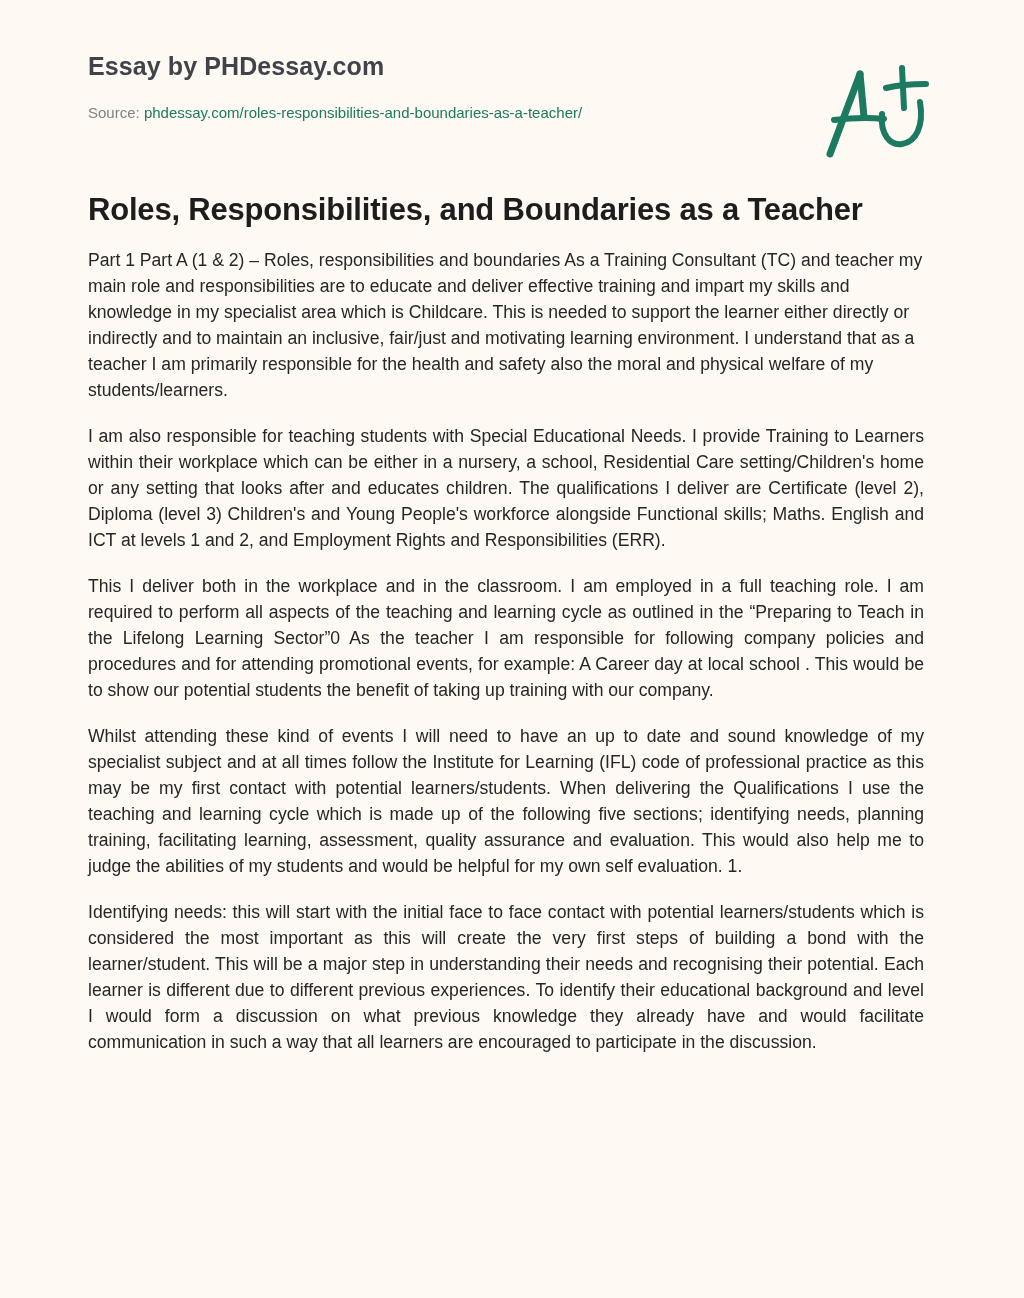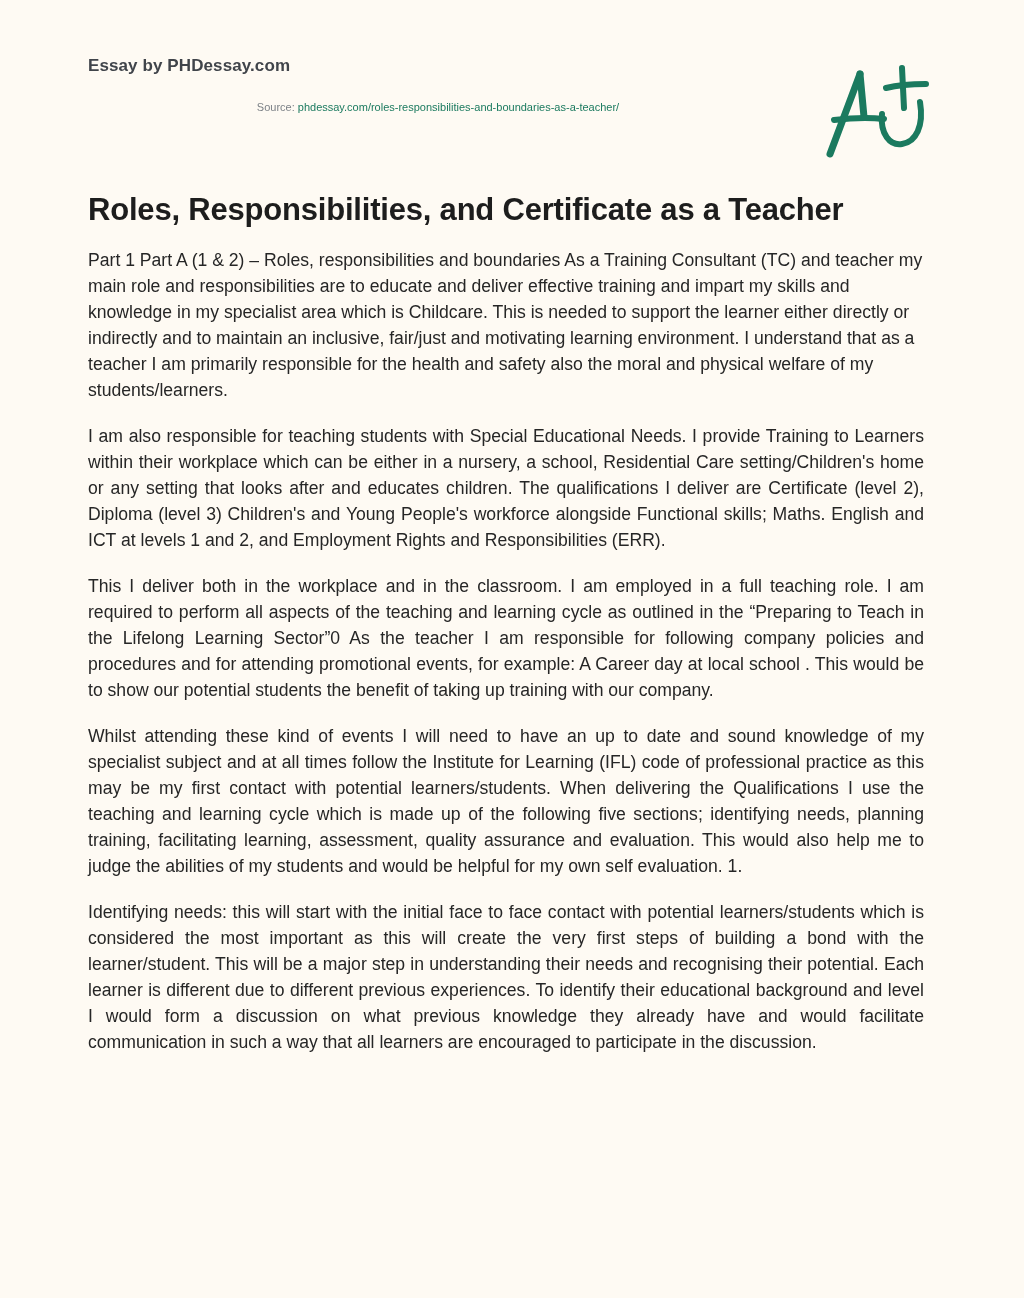--- a/index.html
+++ b/index.html
@@ -15,33 +15,32 @@
       font-family: "Liberation Sans", "DejaVu Sans", sans-serif;
       color: #222222;
     }
     .header {
       position: absolute;
       left: 88px;
       top: 50px;
       width: 700px;
     }
     .brand {
-      font-size: 17px;
+      font-size: 25px;
       font-weight: bold;
       color: #40444a;
       margin: 0;
       line-height: 32px;
       letter-spacing: 0.1px;
     }
     .source {
-      margin-top: 16px;
-      font-size: 11px;
+      margin-top: 22px;
+      font-size: 15px;
       line-height: 18px;
       color: #7d8287;
-      text-align: center;
     }
     .source a {
       color: #1b7a5f;
       text-decoration: none;
     }
     .logo {
       position: absolute;
       left: 820px;
       top: 62px;
       width: 112px;
@@ -96,21 +95,21 @@
     <path d="M14 58 C30 56 48 55 64 57" stroke-width="6"></path>
 
     <path d="M82 6 L84 46" stroke-width="6"></path>
 
     <path d="M66 26 C78 23 92 22 106 22" stroke-width="6"></path>
 
     <path d="M62 52 C60 72 70 84 82 82 C96 80 104 64 100 40" stroke-width="6"></path>
   </svg>
 </div>
 
-<h1 class="title">Roles, Responsibilities, and Certificate as a Teacher</h1>
+<h1 class="title">Roles, Responsibilities, and Boundaries as a Teacher</h1>
 
 <div class="content">
   <p class="first">Part 1 Part A (1 &amp; 2) – Roles, responsibilities and boundaries As a Training Consultant (TC) and teacher my main role and responsibilities are to educate and deliver effective training and impart my skills and knowledge in my specialist area which is Childcare. This is needed to support the learner either directly or indirectly and to maintain an inclusive, fair/just and motivating learning environment. I understand that as a teacher I am primarily responsible for the health and safety also the moral and physical welfare of my students/learners.</p>
   <p>I am also responsible for teaching students with Special Educational Needs. I provide Training to Learners within their workplace which can be either in a nursery, a school, Residential Care setting/Children's home or any setting that looks after and educates children. The qualifications I deliver are Certificate (level 2), Diploma (level 3) Children's and Young People's workforce alongside Functional skills; Maths. English and ICT at levels 1 and 2, and Employment Rights and Responsibilities (ERR).</p>
   <p>This I deliver both in the workplace and in the classroom. I am employed in a full teaching role. I am required to perform all aspects of the teaching and learning cycle as outlined in the “Preparing to Teach in the Lifelong Learning Sector”0 As the teacher I am responsible for following company policies and procedures and for attending promotional events, for example: A Career day at local school . This would be to show our potential students the benefit of taking up training with our company.</p>
   <p>Whilst attending these kind of events I will need to have an up to date and sound knowledge of my specialist subject and at all times follow the Institute for Learning (IFL) code of professional practice as this may be my first contact with potential learners/students. When delivering the Qualifications I use the teaching and learning cycle which is made up of the following five sections; identifying needs, planning training, facilitating learning, assessment, quality assurance and evaluation. This would also help me to judge the abilities of my students and would be helpful for my own self evaluation. 1.</p>
   <p>Identifying needs: this will start with the initial face to face contact with potential learners/students which is considered the most important as this will create the very first steps of building a bond with the learner/student. This will be a major step in understanding their needs and recognising their potential. Each learner is different due to different previous experiences. To identify their educational background and level I would form a discussion on what previous knowledge they already have and would facilitate communication in such a way that all learners are encouraged to participate in the discussion.</p>
 </div>
 
 </body></html>

